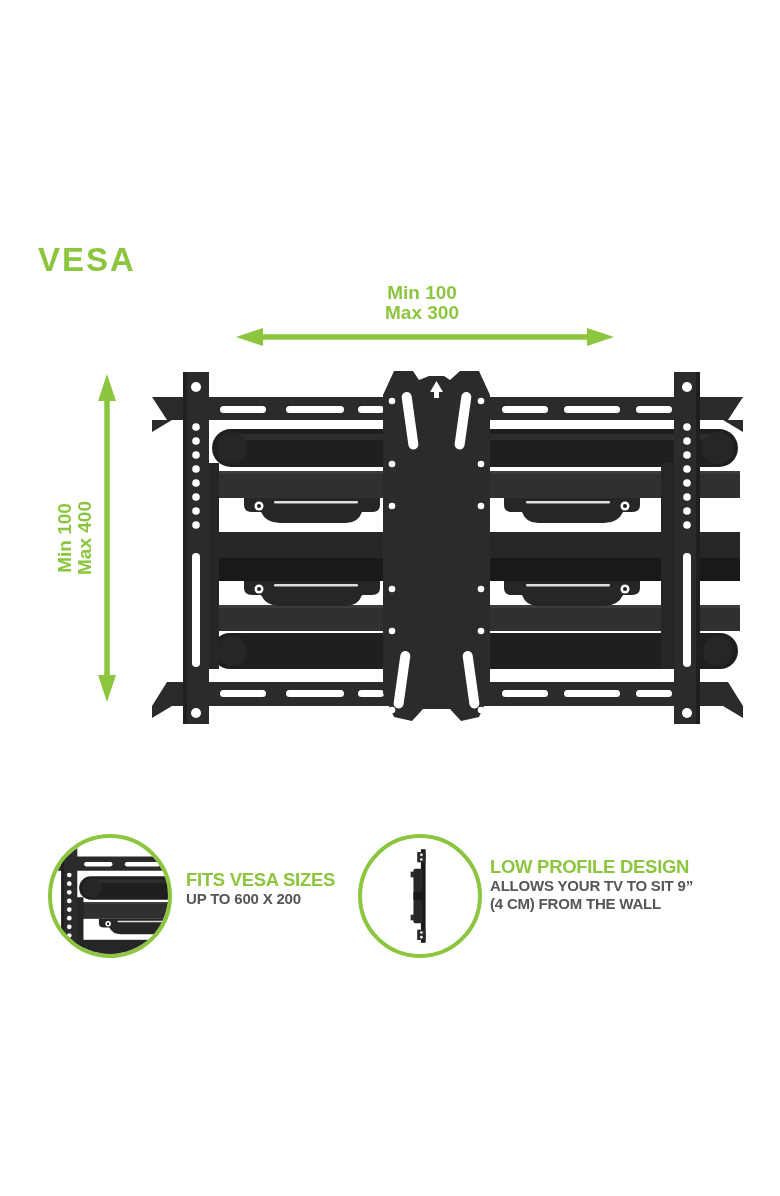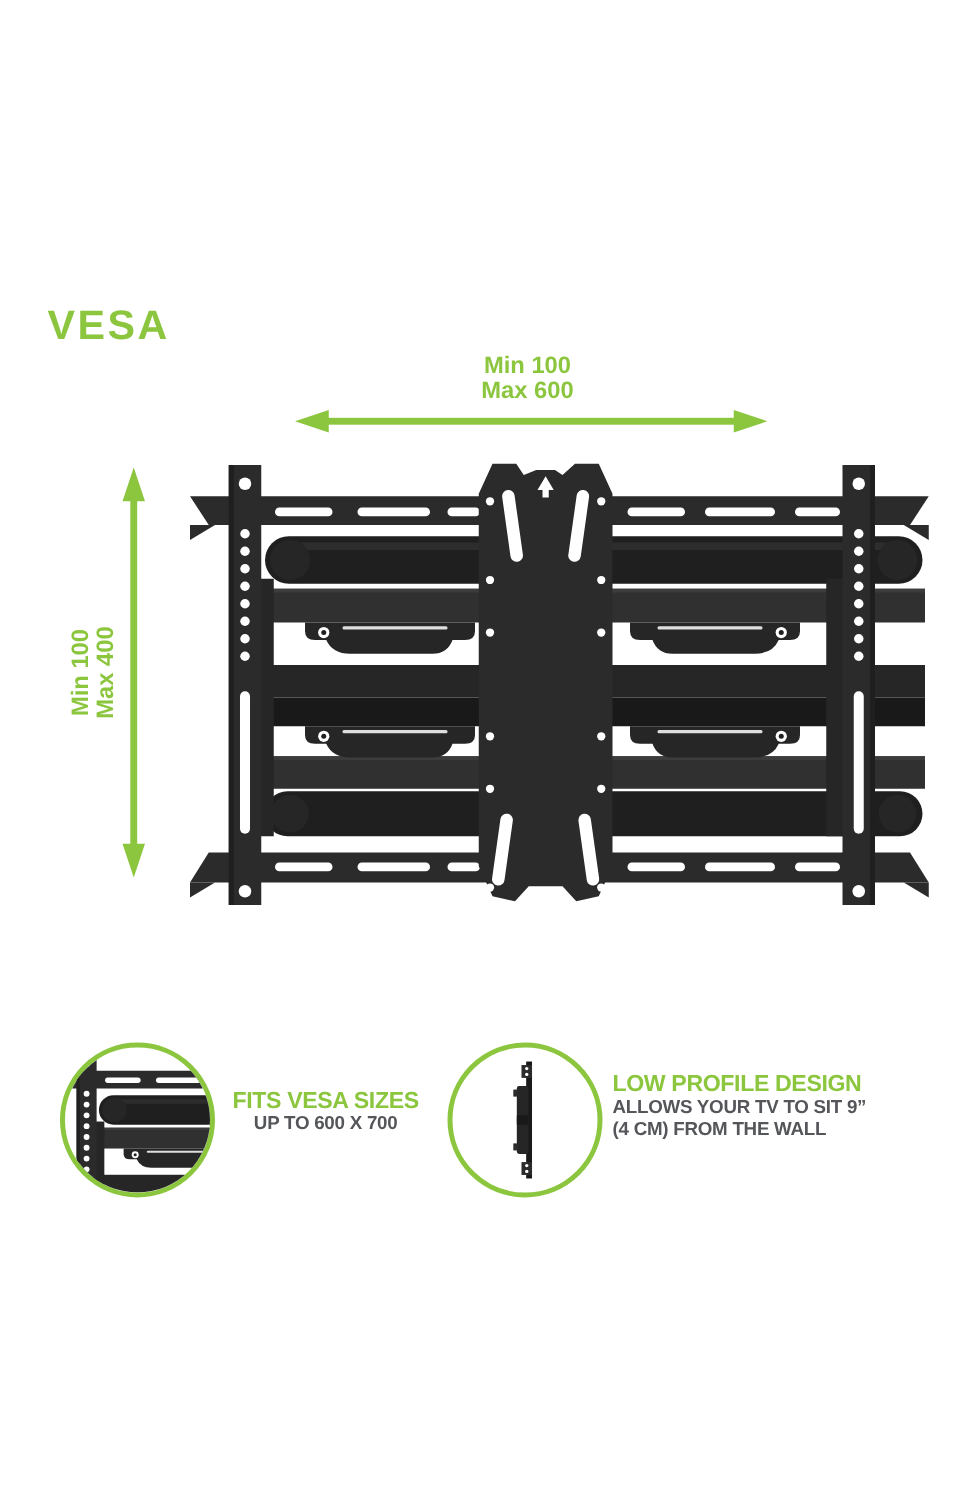--- a/index.html
+++ b/index.html
@@ -37,21 +37,21 @@
   .defs-holder{position:absolute;width:0;height:0;overflow:hidden;}
   .callout-circle{
     position:absolute;width:124px;height:124px;box-sizing:border-box;
     border:4px solid var(--accent-green);border-radius:50%;
     overflow:hidden;background:#fff;
   }
   .callout-circle.c1{left:48px;top:834px;}
   .callout-circle.c2{left:358px;top:834px;}
   .callout-circle svg{display:block;width:116px;height:116px;}
   .callout-text{position:absolute;}
-  .callout-text.t1{left:186px;top:870px;text-align:center;}
+  .callout-text.t1{left:186px;top:870px;}
   .callout-text.t2{left:490px;top:857px;}
   .callout-title{
     font-size:18.5px;line-height:20px;font-weight:bold;
     color:var(--accent-green);letter-spacing:-0.3px;white-space:nowrap;
   }
   .callout-line{
     font-size:15px;line-height:17.5px;font-weight:bold;
     color:var(--text-dark);letter-spacing:-0.2px;white-space:nowrap;
   }
   .callout-text .callout-line:first-of-type{margin-top:4px;}
@@ -169,21 +169,21 @@
         <circle class="cut" cx="242" cy="345" r="3.3"></circle>
           <circle class="cut" cx="331" cy="345" r="3.3"></circle>
       </g>
     </defs>
   </svg>
 
   <div class="page-title">VESA</div>
 
   <div class="dim-label h">
     <div>Min 100</div>
-    <div>Max 600</div>
+    <div>Max 300</div>
   </div>
 
   <svg class="arrow-svg" style="left:236px;top:327px;" width="378" height="20" viewBox="0 0 378 20">
     <rect class="accent-fill" x="22" y="7.25" width="334" height="5.5"></rect>
     <polygon class="accent-fill" points="0,10 27,1 27,19"></polygon>
     <polygon class="accent-fill" points="378,10 351,1 351,19"></polygon>
   </svg>
 
   <div class="dim-label v">
     <div>Min 100</div>
@@ -200,21 +200,21 @@
     <use href="#mount-art"></use>
   </svg>
 
   <div class="callout-circle c1">
     <svg viewBox="14 2 196 188" preserveAspectRatio="xMidYMid slice">
       <use href="#mount-art"></use>
     </svg>
   </div>
   <div class="callout-text t1">
     <div class="callout-title">FITS VESA SIZES</div>
-    <div class="callout-line">UP TO 600 X 700</div>
+    <div class="callout-line">UP TO 600 X 200</div>
   </div>
 
   <div class="callout-circle c2">
     <svg viewBox="0 0 124 124">
       <rect class="ink-darker" x="63" y="12" width="5" height="100"></rect>
       <rect class="ink" x="59" y="15" width="9" height="11"></rect>
       <circle class="cut" cx="63.5" cy="18" r="1.4"></circle>
       <circle class="cut" cx="63.5" cy="23" r="1.4"></circle>
       <rect class="ink" x="59" y="98" width="9" height="11"></rect>
       <circle class="cut" cx="63.5" cy="101" r="1.4"></circle>

